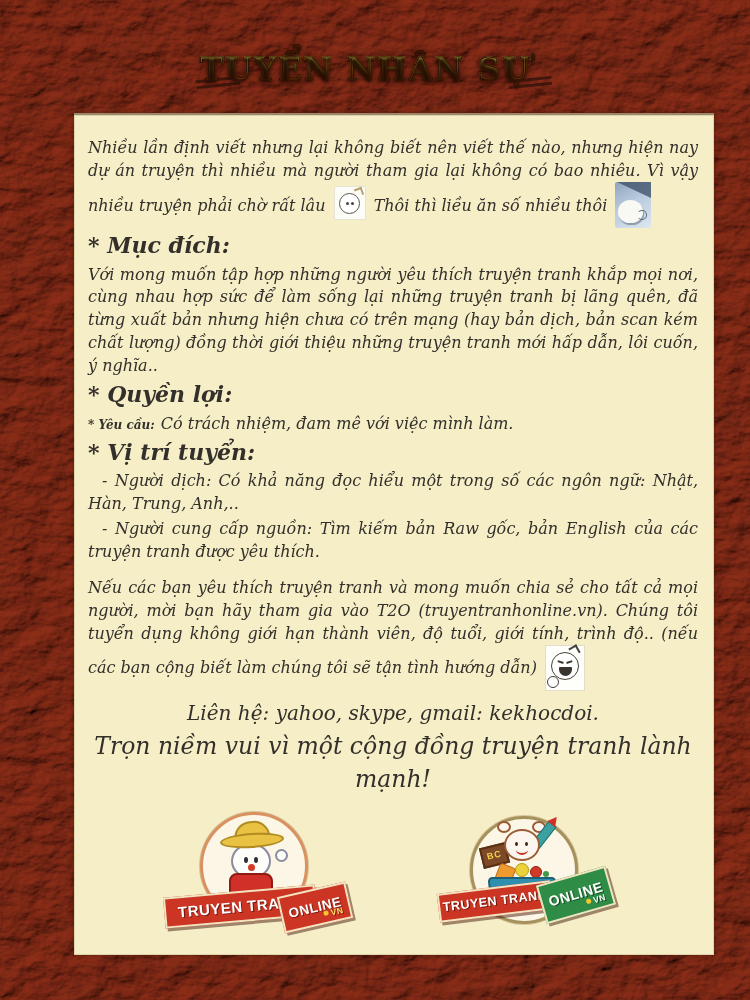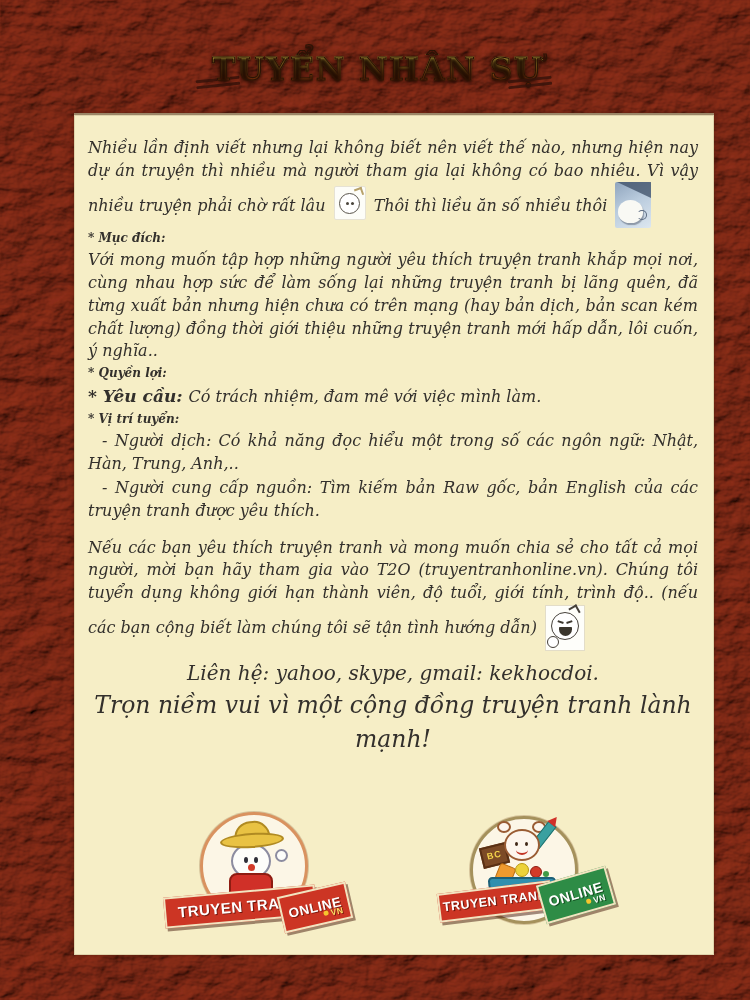--- a/index.html
+++ b/index.html
@@ -6,21 +6,21 @@
   body{
     width:750px;height:1000px;position:relative;overflow:hidden;
     background:#a85440;
     font-family:"DejaVu Serif", serif;
   }
   .page{position:absolute;inset:0;width:750px;height:1000px;}
   svg.bg{position:absolute;left:0;top:0;z-index:0;display:block;}
 
   
   .title-row{
-    position:absolute;left:12px;top:54px;width:731px;text-align:center;z-index:3;
+    position:absolute;left:0;top:54px;width:731px;text-align:center;z-index:3;
   }
   h1.page-title{
     display:inline-block;margin:0;
     font-family:"DejaVu Serif",serif;font-weight:bold;
     font-size:31px;letter-spacing:2px;line-height:1;
     color:#d9a225;
     background:linear-gradient(180deg,#e3dd55 0%,#e0b437 42%,#b05515 72%,#82260b 100%);
     -webkit-background-clip:text;background-clip:text;
     -webkit-text-fill-color:transparent;
     -webkit-text-stroke:1.2px #2c1305;
@@ -39,22 +39,22 @@
     background:#f6eec6;
     border-top:2px solid rgba(80,50,25,.55);
     box-shadow:inset 0 0 0 1px rgba(120,90,50,.18), 0 0 4px rgba(40,15,5,.4);
     box-sizing:border-box;
     padding:20px 16px 0 14px;
     color:#33302c;
     font-style:italic;
     font-size:16px;line-height:1.42;
   }
   .panel p{margin:2px 0;text-align:justify;}
-  .heading{font-weight:bold;font-size:12px;margin:4px 0 2px;}
-  .heading-inline{font-weight:bold;font-size:17px;margin-right:6px;}
+  .heading{font-weight:bold;font-size:22px;margin:4px 0 2px;}
+  .heading-inline{font-weight:bold;font-size:12px;margin-right:6px;}
   .pos{text-indent:14px;}
   .closing{margin-top:14px !important;}
   .contact{text-align:center !important;font-size:20px;margin-top:8px !important;}
   .slogan{text-align:center !important;font-size:23.5px;margin-top:2px !important;}
 
   
   .emote{display:inline-block;position:relative;margin:0 3px;}
   .emote-sweat{width:30px;height:32px;background:#fdfdf8;border:1px solid #e6e2d4;
     vertical-align:-9px;border-radius:2px;}
   .emote-sweat .face{position:absolute;left:4px;top:6px;width:19px;height:19px;

